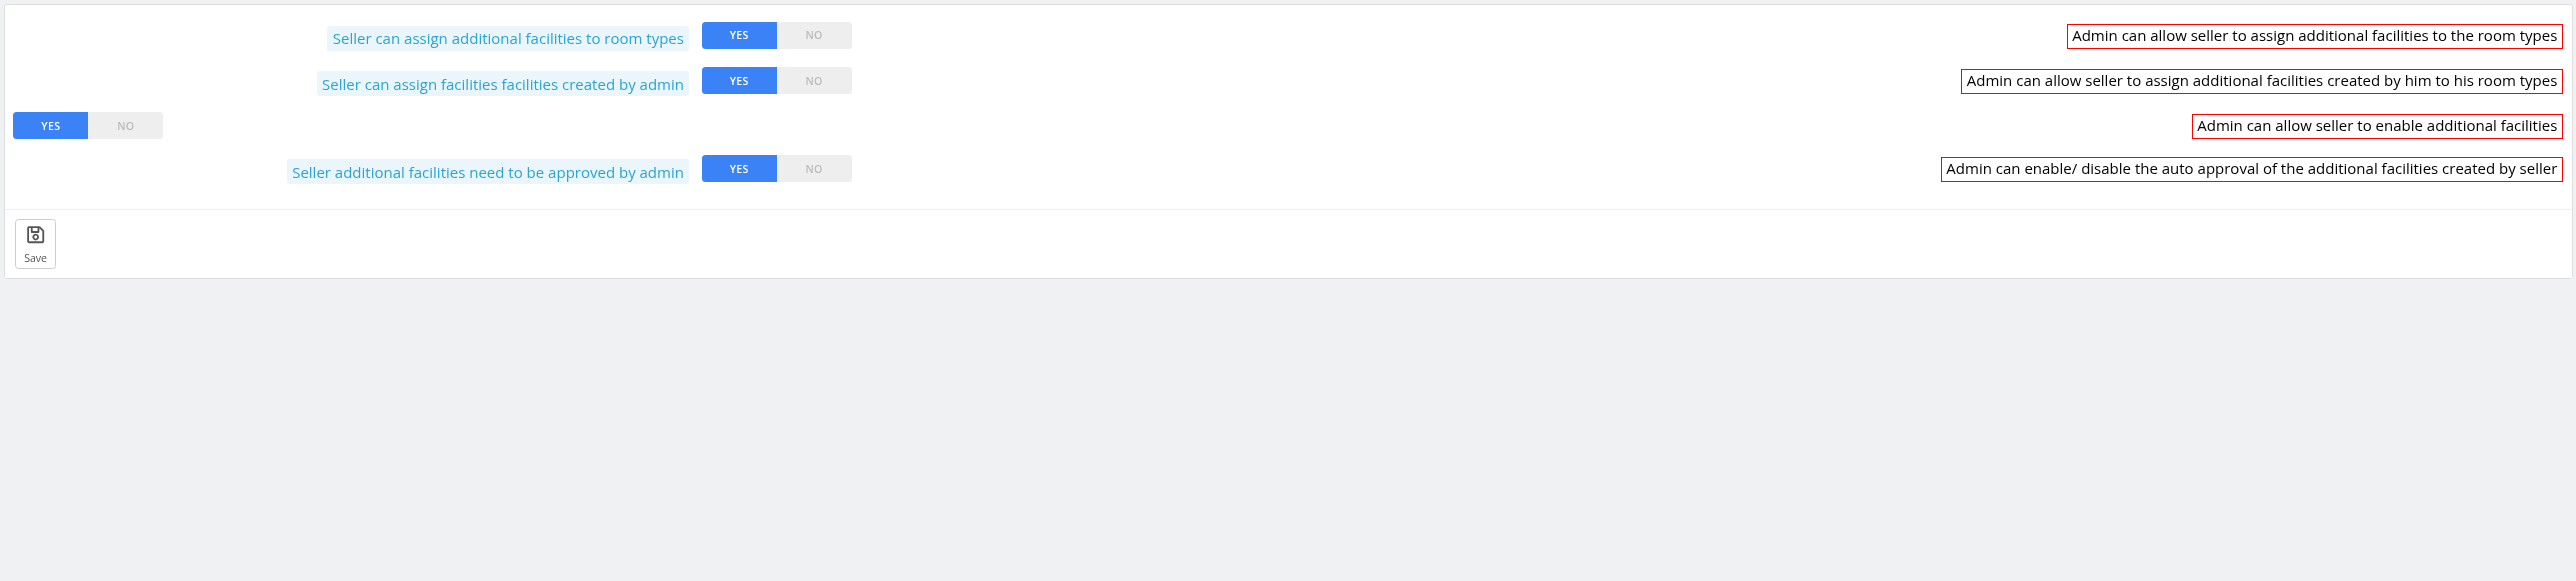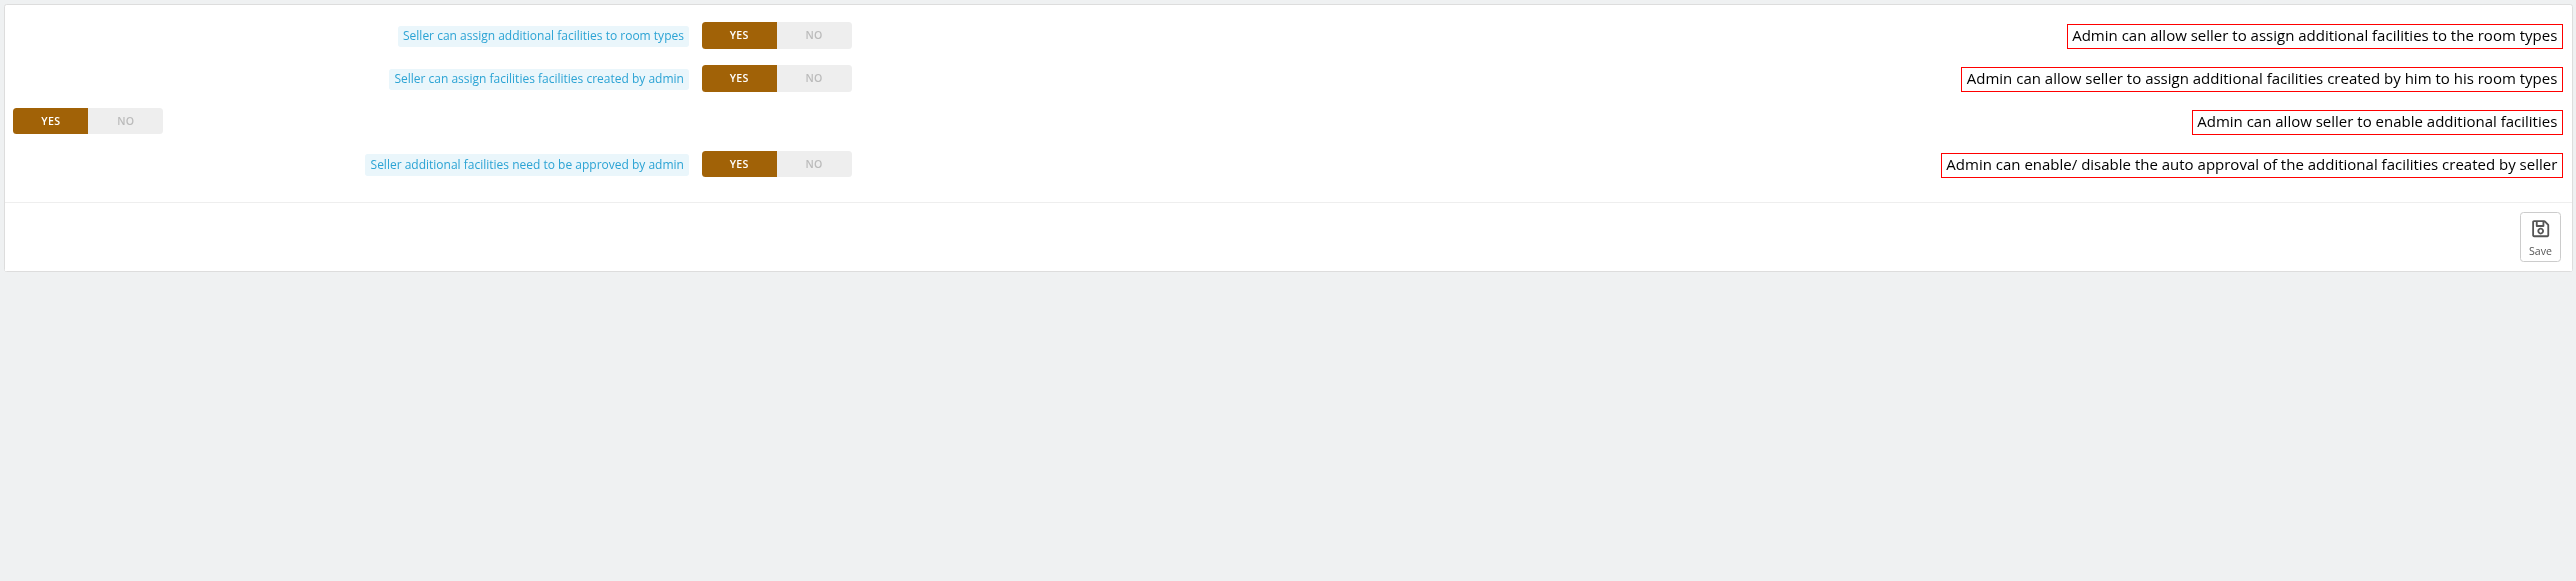--- a/index.html
+++ b/index.html
@@ -58,21 +58,21 @@
       text-align: right;
       padding-right: 12.4px;
       padding-top: 3.5px;
     }
     .label-pill {
       display: inline-block;
       background: #eaf6fb;
       color: #2ba3d4;
       padding: 2.7px 5.3px;
       border-radius: 2.7px;
-      font-size: 12px;
+      font-size: 15px;
       line-height: 1.35;
       cursor: help;
     }
     .col-toggle {
       width: 156px;
       flex-shrink: 0;
     }
     .toggle {
       display: flex;
       width: 150px;
@@ -85,21 +85,21 @@
     .toggle .opt {
       flex: 1;
       display: flex;
       align-items: center;
       justify-content: center;
       font-size: 10.6px;
       font-weight: 600;
       letter-spacing: 0.3px;
     }
     .toggle .opt-yes {
-      background: #a16207;
+      background: #3b82f6;
       color: #fff;
     }
     .toggle .opt-no {
       background: #eee;
       color: #bbb;
     }
     .col-help {
       flex: 1;
       padding-top: 1.8px;
       text-align: right;
@@ -109,21 +109,20 @@
       border: 1.8px solid #ff0000;
       padding: 0.9px 4.4px 2.7px 4.4px;
       font-size: 15px;
       color: #000;
       line-height: 1.3;
     }
     .panel-footer {
       border-top: 0.9px solid #eee;
       padding: 8.8px 10.6px;
       display: flex;
-      justify-content: flex-end;
       background: #fff;
     }
     .btn-save {
       border: 0.9px solid #ccc;
       background: #fff;
       border-radius: 3.5px;
       padding: 5.3px 7px 3.5px 7px;
       cursor: pointer;
       display: flex;
       flex-direction: column;

